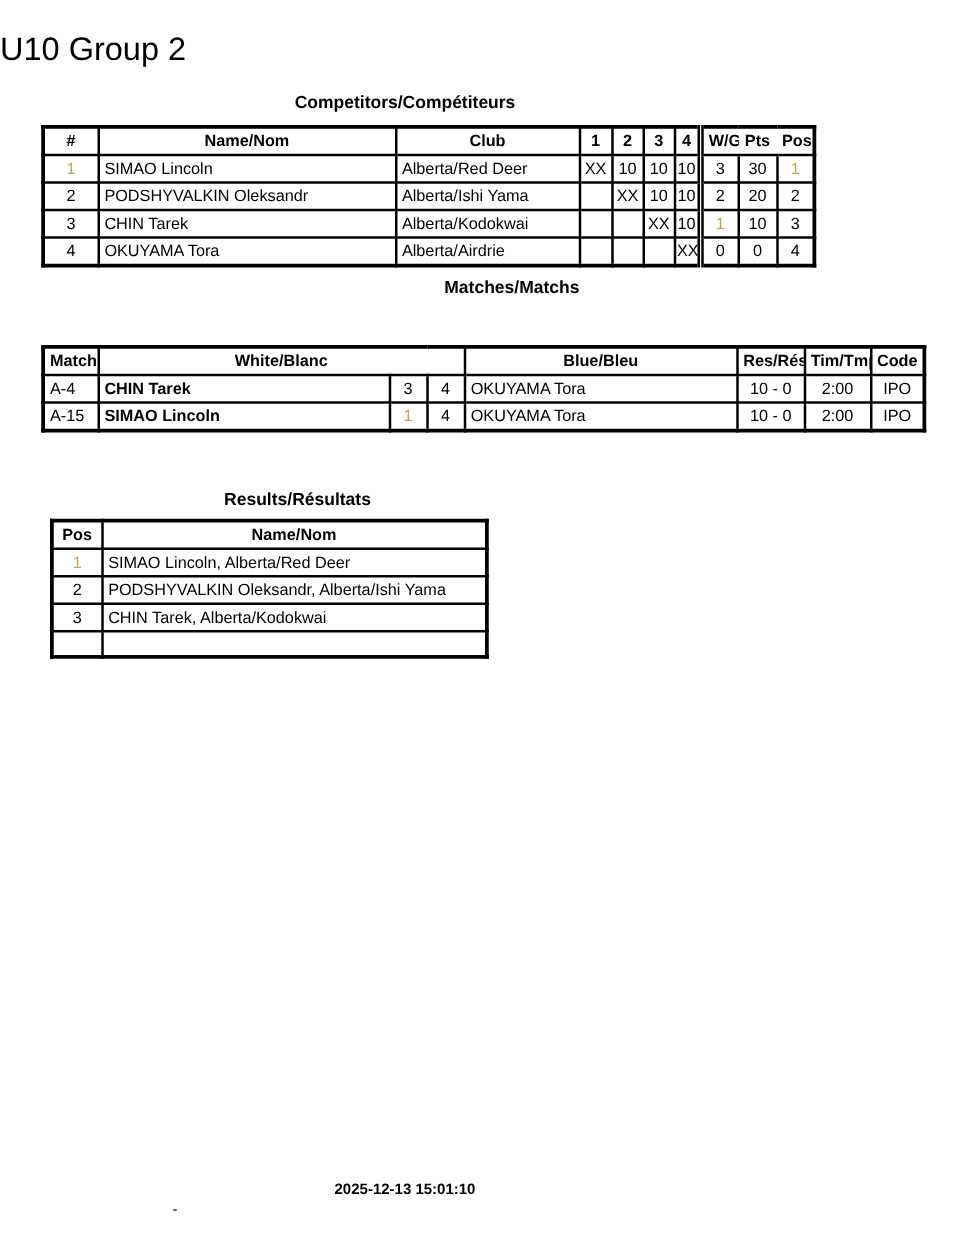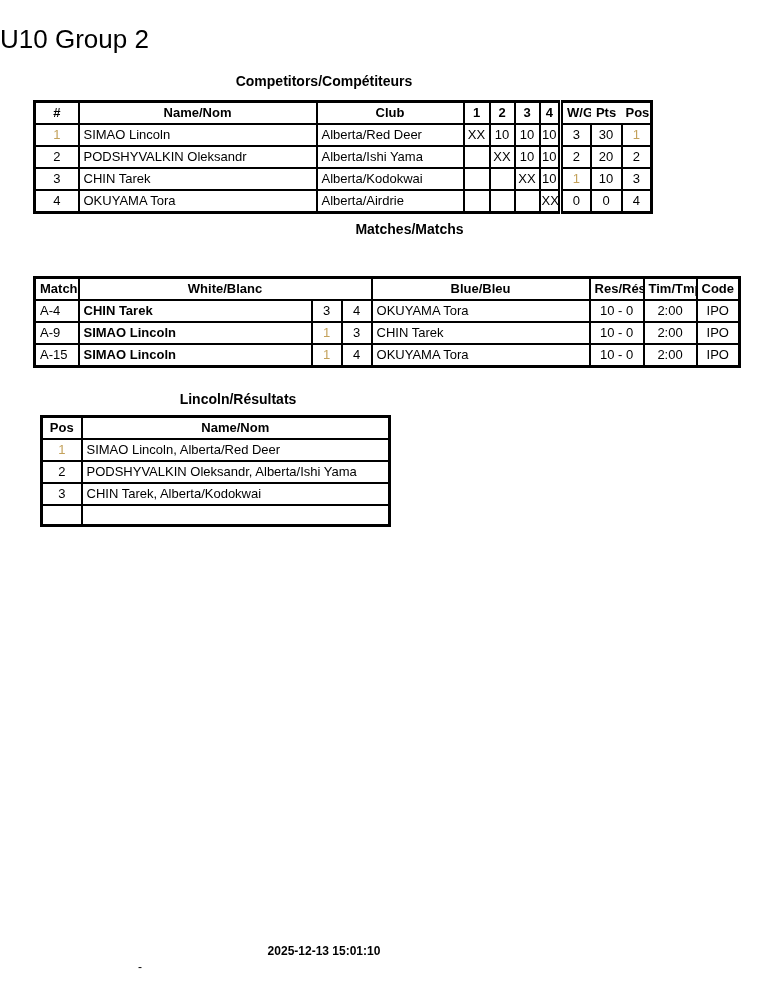--- a/index.html
+++ b/index.html
@@ -151,43 +151,33 @@
     <td class="l">A-4</td>
     <td class="l b">CHIN Tarek</td>
     <td class="c">3</td>
     <td class="c">4</td>
     <td class="l">OKUYAMA Tora</td>
     <td class="c">10 - 0</td>
     <td class="c">2:00</td>
     <td class="c">IPO</td>
   </tr>
   <tr>
-    <td class="l">A-9</td>
-    <td class="l b">SIMAO Lincoln</td>
-    <td class="c gold">1</td>
-    <td class="c">3</td>
-    <td class="l">CHIN Tarek</td>
-    <td class="c">10 - 0</td>
-    <td class="c">2:00</td>
-    <td class="c">IPO</td>
-  </tr>
-  <tr>
     <td class="l">A-15</td>
     <td class="l b">SIMAO Lincoln</td>
     <td class="c gold">1</td>
     <td class="c">4</td>
     <td class="l">OKUYAMA Tora</td>
     <td class="c">10 - 0</td>
     <td class="c">2:00</td>
     <td class="c">IPO</td>
   </tr>
 </tbody>
   </table>
 
-<div class="abs sec-heading" id="results-heading">Lincoln/Résultats</div>
+<div class="abs sec-heading" id="results-heading">Results/Résultats</div>
 
 <table class="abs" id="results-table">
   <colgroup>
       <col style="width:40px">
       <col style="width:308px">
     </colgroup>
   <tbody>
       <tr>
     <th>Pos</th>
     <th>Name/Nom</th>

